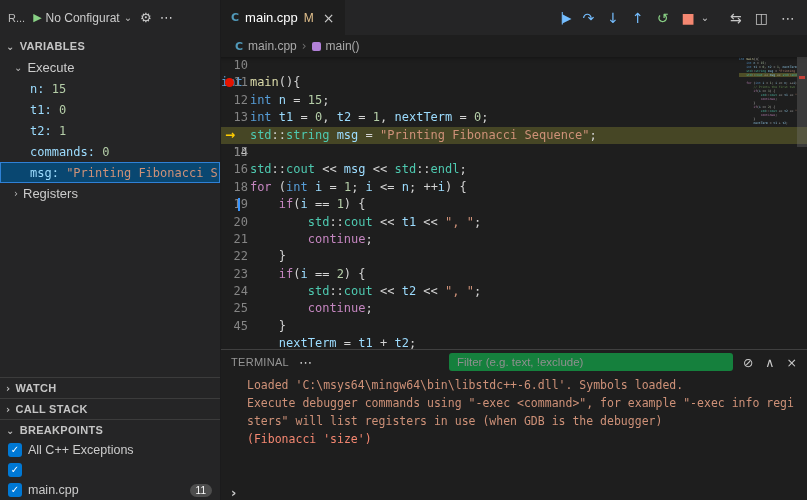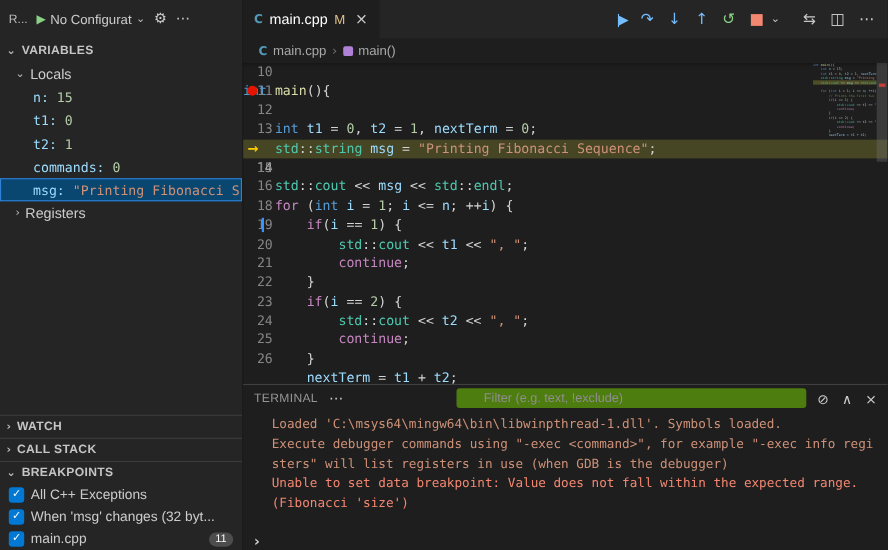--- a/index.html
+++ b/index.html
@@ -65,21 +65,21 @@
   .mm-line.current{background:rgba(255,255,70,.25);}
   .vscroll{position:absolute;top:0;right:0;width:10px;height:100%;cursor:pointer;}
   .vslider{width:100%;height:90px;background:rgba(121,121,121,.32);}
   .ruler-bp{position:absolute;right:2px;top:19px;width:6px;height:3px;background:#c24038;}
   
   .panel{height:150px;flex:none;border-top:1px solid #404040;display:flex;flex-direction:column;background:#1e1e1e;overflow:hidden;}
   .panel-header{height:24px;display:flex;align-items:center;padding:0 10px;gap:10px;flex:none;}
   .panel-tabs{display:flex;height:100%;}
   .panel-tab{font-size:11px;color:#969696;height:100%;display:flex;align-items:center;border-bottom:1px solid transparent;cursor:pointer;letter-spacing:.3px;white-space:nowrap;}
   .panel-tab.active{color:#e7e7e7;border-bottom-color:#e7e7e7;}
-  .filter{margin-left:auto;width:268px;height:18px;background:#4d7c0f;border:none;border-radius:3px;color:#ccc;font-size:11.5px;padding:0 25px;outline:none;flex:none;font-family:"Liberation Sans","DejaVu Sans",sans-serif;}
+  .filter{margin-left:auto;width:268px;height:18px;background:#15803d;border:none;border-radius:3px;color:#ccc;font-size:11.5px;padding:0 8px;outline:none;flex:none;font-family:"Liberation Sans","DejaVu Sans",sans-serif;}
   .filter::placeholder{color:#8f8f8f;}
   .panel-actions{display:flex;gap:12px;align-items:center;flex:none;}
   .pa-icon{color:#ccc;font-family:"DejaVu Sans",sans-serif;font-size:12.5px;cursor:pointer;}
   .console{height:108px;flex:none;padding:2px 0 0 26px;font-family:"DejaVu Sans Mono","Liberation Mono",monospace;font-size:11.5px;line-height:18px;overflow:hidden;}
   .out-line{white-space:pre;}
   .out-line.log{color:#ce9178;}
   .out-line.error{color:#f48771;}
   .prompt-row{height:16px;padding-left:10px;flex:none;display:flex;align-items:center;}
   .prompt{color:#ccc;font-weight:bold;font-size:13px;font-family:"DejaVu Sans",sans-serif;}
 </style>
@@ -99,21 +99,21 @@
       <span class="hicon">⚙</span>
       <span class="hicon">⋯</span>
     </div>
 
     <div class="sec-header tall">
       <span class="chev">⌄</span>
       <span>VARIABLES</span>
     </div>
     <div class="tree-row">
       <span class="chev">⌄</span>
-      <span>Locals</span>
+      <span>Execute</span>
     </div>
     <div>
         <div class="var-row"><span class="vname">n:</span><span class="vnum"> 15</span></div>
         <div class="var-row"><span class="vname">t1:</span><span class="vnum"> 0</span></div>
         <div class="var-row"><span class="vname">t2:</span><span class="vnum"> 1</span></div>
         <div class="var-row"><span class="vname">commands:</span><span class="vnum"> 0</span></div>
         <div class="var-row selected"><span class="vname">msg:</span><span class="vstr"> "Printing Fibonacci S...</span></div>
       </div>
     <div class="tree-row">
       <span class="chev">›</span>
@@ -134,21 +134,20 @@
       <span class="chev">⌄</span>
       <span>BREAKPOINTS</span>
     </div>
     <div>
         <div class="bp-row">
           <span class="checkbox">✓</span>
           <span class="bp-label">All C++ Exceptions</span>
         </div>
         <div class="bp-row">
           <span class="checkbox">✓</span>
-          <span class="bp-label">When 'msg' changes (32 byt...</span>
         </div>
         <div class="bp-row">
           <span class="checkbox">✓</span>
           <span class="bp-label">main.cpp</span>
           <span class="badge">11</span>
         </div>
       </div>
   </aside>
 
   <main>
@@ -177,35 +176,35 @@
       <span class="fileicon">C</span>
       <span>main.cpp</span>
       <span class="sep">›</span>
       <span class="methodicon"></span>
       <span>main()</span>
     </div>
 
     <div class="code-area">
       <div>
           <div class="code-line"><span class="gutter"></span><span class="lnum">10</span><span class="ltext"><span class="tk-k">int</span><span class="tk-p"> </span><span class="tk-f">main</span><span class="tk-p">(){</span></span></div>
-          <div class="code-line"><span class="gutter"><span class="bp-dot"></span></span><span class="lnum">11</span></div>
+          <div class="code-line"><span class="gutter"><span class="bp-dot"></span></span><span class="lnum">11</span><span class="ltext"><span class="tk-p">    </span><span class="tk-k">int</span><span class="tk-p"> </span><span class="tk-v">n</span><span class="tk-p"> = </span><span class="tk-n">15</span><span class="tk-p">;</span></span></div>
           <div class="code-line"><span class="gutter"></span><span class="lnum">12</span><span class="ltext"><span class="tk-p">    </span><span class="tk-k">int</span><span class="tk-p"> </span><span class="tk-v">t1</span><span class="tk-p"> = </span><span class="tk-n">0</span><span class="tk-p">, </span><span class="tk-v">t2</span><span class="tk-p"> = </span><span class="tk-n">1</span><span class="tk-p">, </span><span class="tk-v">nextTerm</span><span class="tk-p"> = </span><span class="tk-n">0</span><span class="tk-p">;</span></span></div>
           <div class="code-line"><span class="gutter"></span><span class="lnum">13</span><span class="ltext"><span class="tk-p">    </span><span class="tk-t">std</span><span class="tk-p">::</span><span class="tk-t">string</span><span class="tk-p"> </span><span class="tk-v">msg</span><span class="tk-p"> = </span><span class="tk-s">"Printing Fibonacci Sequence"</span><span class="tk-p">;</span></span></div>
           <div class="code-line current"><span class="gutter"><span class="cur-arrow">→</span></span><span class="lnum">14</span><span class="ltext"><span class="tk-p">    </span><span class="tk-t">std</span><span class="tk-p">::</span><span class="tk-t">cout</span><span class="tk-p"> &lt;&lt; </span><span class="tk-v">msg</span><span class="tk-p"> &lt;&lt; </span><span class="tk-t">std</span><span class="tk-p">::</span><span class="tk-t">endl</span><span class="tk-p">;</span></span></div>
           <div class="code-line"><span class="gutter"></span><span class="lnum">15</span><span class="ltext"></span></div>
           <div class="code-line"><span class="gutter"></span><span class="lnum">16</span><span class="ltext"><span class="tk-p">    </span><span class="tk-c">for</span><span class="tk-p"> (</span><span class="tk-k">int</span><span class="tk-p"> </span><span class="tk-v">i</span><span class="tk-p"> = </span><span class="tk-n">1</span><span class="tk-p">; </span><span class="tk-v">i</span><span class="tk-p"> &lt;= </span><span class="tk-v">n</span><span class="tk-p">; ++</span><span class="tk-v">i</span><span class="tk-p">) {</span></span></div>
           <div class="code-line"><span class="gutter"></span><span class="lnum">18</span><span class="ltext"><span class="tk-p">        </span><span class="tk-c">if</span><span class="tk-p">(</span><span class="tk-v">i</span><span class="tk-p"> == </span><span class="tk-n">1</span><span class="tk-p">) {</span></span></div>
           <div class="code-line"><span class="gutter"><span class="cursorbar"></span></span><span class="lnum">19</span><span class="ltext"><span class="tk-p">            </span><span class="tk-t">std</span><span class="tk-p">::</span><span class="tk-t">cout</span><span class="tk-p"> &lt;&lt; </span><span class="tk-v">t1</span><span class="tk-p"> &lt;&lt; </span><span class="tk-s">", "</span><span class="tk-p">;</span></span></div>
           <div class="code-line"><span class="gutter"></span><span class="lnum">20</span><span class="ltext"><span class="tk-p">            </span><span class="tk-c">continue</span><span class="tk-p">;</span></span></div>
           <div class="code-line"><span class="gutter"></span><span class="lnum">21</span><span class="ltext"><span class="tk-p">        }</span></span></div>
           <div class="code-line"><span class="gutter"></span><span class="lnum">22</span><span class="ltext"><span class="tk-p">        </span><span class="tk-c">if</span><span class="tk-p">(</span><span class="tk-v">i</span><span class="tk-p"> == </span><span class="tk-n">2</span><span class="tk-p">) {</span></span></div>
           <div class="code-line"><span class="gutter"></span><span class="lnum">23</span><span class="ltext"><span class="tk-p">            </span><span class="tk-t">std</span><span class="tk-p">::</span><span class="tk-t">cout</span><span class="tk-p"> &lt;&lt; </span><span class="tk-v">t2</span><span class="tk-p"> &lt;&lt; </span><span class="tk-s">", "</span><span class="tk-p">;</span></span></div>
           <div class="code-line"><span class="gutter"></span><span class="lnum">24</span><span class="ltext"><span class="tk-p">            </span><span class="tk-c">continue</span><span class="tk-p">;</span></span></div>
           <div class="code-line"><span class="gutter"></span><span class="lnum">25</span><span class="ltext"><span class="tk-p">        }</span></span></div>
-          <div class="code-line"><span class="gutter"></span><span class="lnum">26</span><span class="ltext"><span class="tk-p">        </span><span class="tk-v">nextTerm</span><span class="tk-p"> = </span><span class="tk-v">t1</span><span class="tk-p"> + </span><span class="tk-v">t2</span><span class="tk-p">;</span></span></div>
+          <div class="code-line"><span class="gutter"></span><span class="lnum">45</span><span class="ltext"><span class="tk-p">        </span><span class="tk-v">nextTerm</span><span class="tk-p"> = </span><span class="tk-v">t1</span><span class="tk-p"> + </span><span class="tk-v">t2</span><span class="tk-p">;</span></span></div>
         </div>
       <div class="minimap">
           <div class="mm-line"><span class="tk-k">int</span><span class="tk-p"> </span><span class="tk-f">main</span><span class="tk-p">(){</span></div>
           <div class="mm-line"><span class="tk-p">    </span><span class="tk-k">int</span><span class="tk-p"> </span><span class="tk-v">n</span><span class="tk-p"> = </span><span class="tk-n">15</span><span class="tk-p">;</span></div>
           <div class="mm-line"><span class="tk-p">    </span><span class="tk-k">int</span><span class="tk-p"> </span><span class="tk-v">t1</span><span class="tk-p"> = </span><span class="tk-n">0</span><span class="tk-p">, </span><span class="tk-v">t2</span><span class="tk-p"> = </span><span class="tk-n">1</span><span class="tk-p">, </span><span class="tk-v">nextTerm</span><span class="tk-p"> = </span></div>
           <div class="mm-line"><span class="tk-p">    </span><span class="tk-t">std</span><span class="tk-p">::</span><span class="tk-t">string</span><span class="tk-p"> </span><span class="tk-v">msg</span><span class="tk-p"> = </span><span class="tk-s">"Printing Fibonacci Sequence"</span></div>
           <div class="mm-line current"><span class="tk-p">    </span><span class="tk-t">std</span><span class="tk-p">::</span><span class="tk-t">cout</span><span class="tk-p"> &lt;&lt; </span><span class="tk-v">msg</span><span class="tk-p"> &lt;&lt; </span><span class="tk-t">std</span><span class="tk-p">::</span><span class="tk-t">endl</span></div>
           <div class="mm-line"></div>
           <div class="mm-line"><span class="tk-p">    </span><span class="tk-c">for</span><span class="tk-p"> (</span><span class="tk-k">int</span><span class="tk-p"> </span><span class="tk-v">i</span><span class="tk-p"> = </span><span class="tk-n">1</span><span class="tk-p">; </span><span class="tk-v">i</span><span class="tk-p"> &lt;= </span><span class="tk-v">n</span><span class="tk-p">; ++</span><span class="tk-v">i</span><span class="tk-p">) {</span></div>
           <div class="mm-line"><span class="tk-p">        </span><span class="tk-cm">// Prints the first two terms.</span></div>
@@ -232,24 +231,23 @@
           </div>
         <span class="hicon">⋯</span>
         <input class="filter" placeholder="Filter (e.g. text, !exclude)" style="">
         <div class="panel-actions">
             <span class="pa-icon">⊘</span>
             <span class="pa-icon">∧</span>
             <span class="pa-icon">×</span>
           </div>
       </div>
       <div class="console">
-          <div class="out-line log">Loaded 'C:\msys64\mingw64\bin\libwinpthread-1.dll'. Symbols loaded.</div>
+          <div class="out-line log">Loaded 'C:\msys64\mingw64\bin\libstdc++-6.dll'. Symbols loaded.</div>
           <div class="out-line log">Execute debugger commands using "-exec &lt;command&gt;", for example "-exec info regi</div>
           <div class="out-line log">sters" will list registers in use (when GDB is the debugger)</div>
-          <div class="out-line error">Unable to set data breakpoint: Value does not fall within the expected range.</div>
           <div class="out-line error">(Fibonacci 'size')</div>
         </div>
       <div class="prompt-row">
         <span class="prompt">›</span>
       </div>
     </div>
   </main>
 
 </div>
 

